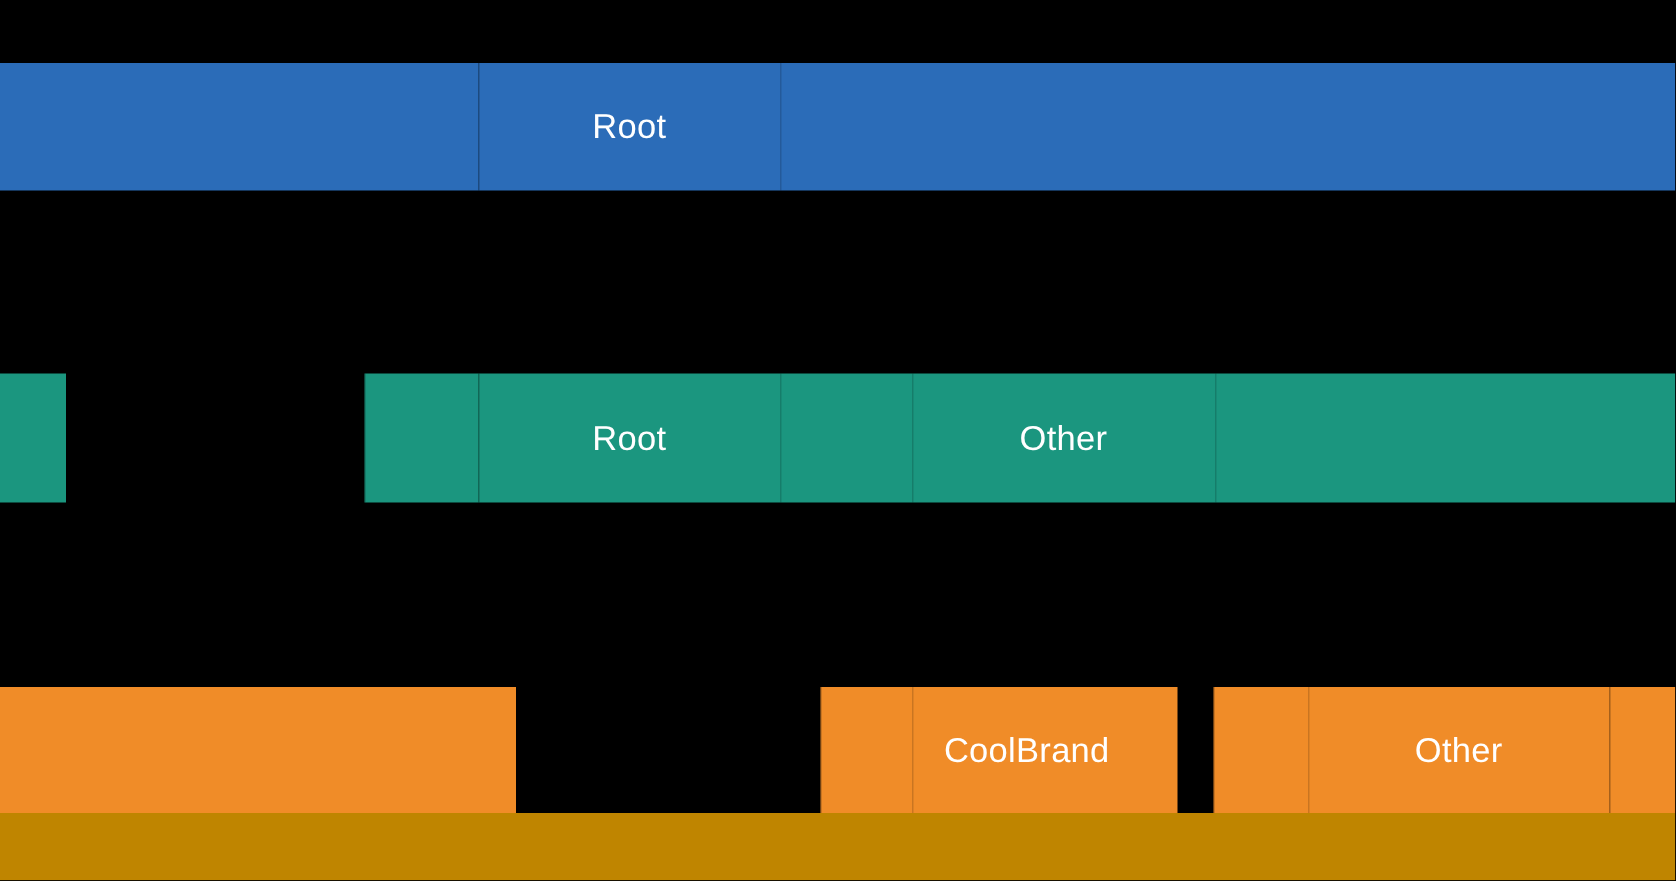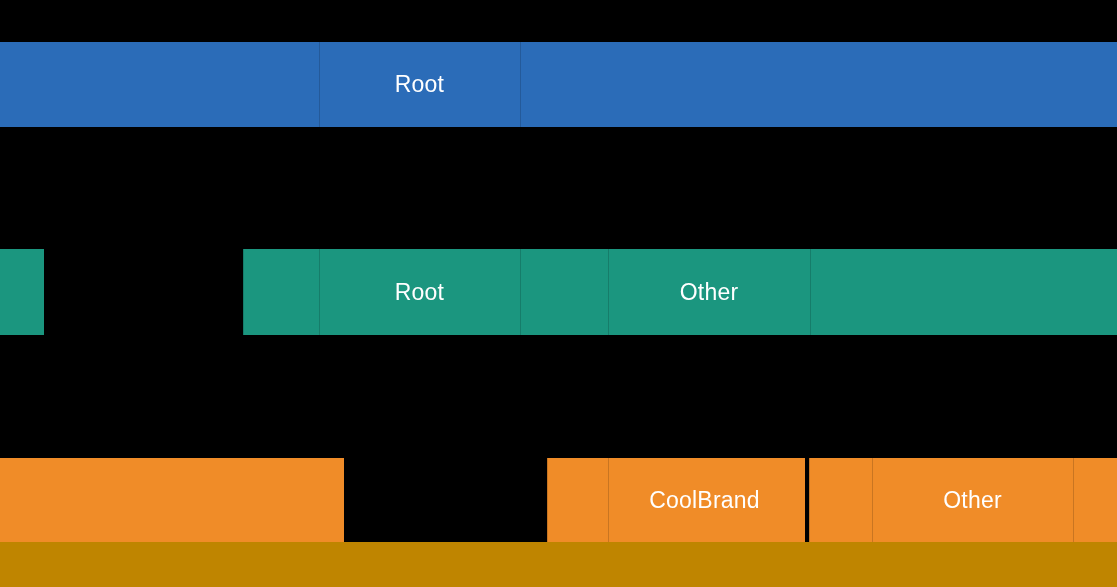--- a/index.html
+++ b/index.html
@@ -90,21 +90,21 @@
       </div>
       <div class="seg-sep" style="left: 608px;"></div>
       <div class="segment" title="" style="left: 810px; width: 307px; background: rgb(27, 150, 127);"></div>
       <div class="seg-sep" style="left: 810px;"></div>
     </div>
     <div class="level-row" style="top: 458px; height: 84px;">
       <div class="segment" title="" style="left: 0px; width: 344px; background: rgb(240, 140, 40);"></div>
       <div class="seg-sep" style="left: 344px;"></div>
       <div class="segment" title="" style="left: 547px; width: 61px; background: rgb(240, 140, 40);"></div>
       <div class="seg-sep" style="left: 547px;"></div>
-      <div class="segment" title="CoolBrand" style="left: 604px; width: 201px; background: rgb(240, 140, 40);">
+      <div class="segment" title="CoolBrand" style="left: 584px; width: 201px; background: rgb(240, 140, 40);">
         <span class="segment-label">CoolBrand</span>
       </div>
       <div class="seg-sep" style="left: 608px;"></div>
       <div class="segment" title="" style="left: 809px; width: 63px; background: rgb(240, 140, 40);"></div>
       <div class="seg-sep" style="left: 809px;"></div>
       <div class="segment" title="Other" style="left: 872px; width: 201px; background: rgb(240, 140, 40);">
         <span class="segment-label">Other</span>
       </div>
       <div class="seg-sep" style="left: 872px;"></div>
       <div class="segment" title="" style="left: 1073px; width: 44px; background: rgb(240, 140, 40);"></div>

